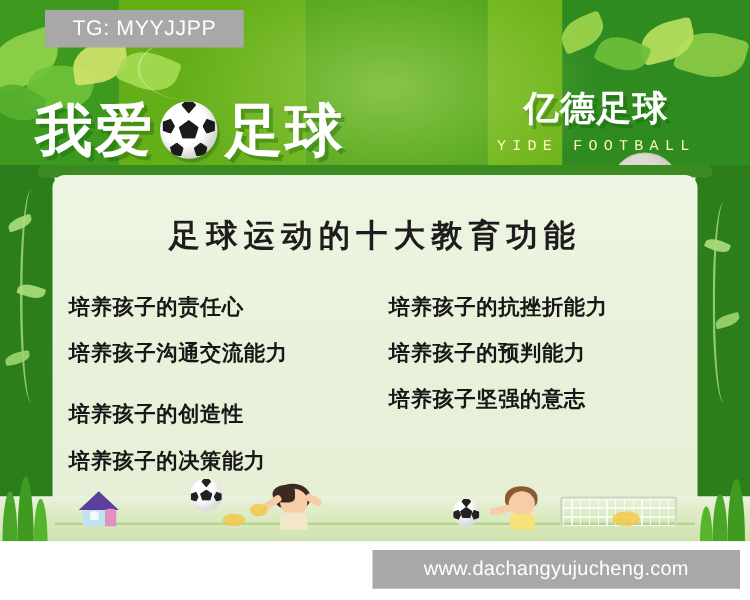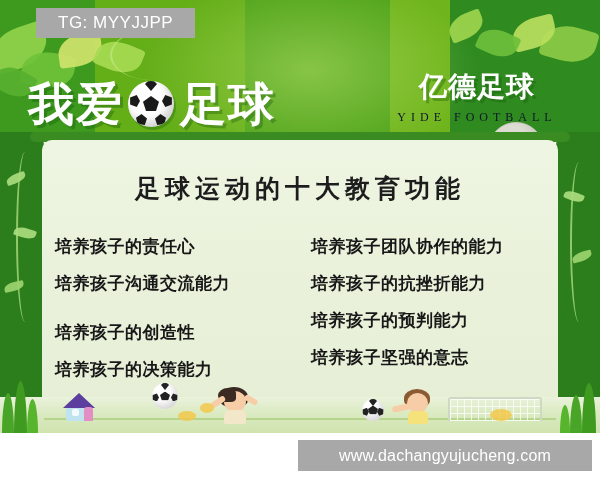--- a/index.html
+++ b/index.html
@@ -58,22 +58,22 @@
   .bi-bl{width:11px;height:11px;left:8px;top:33px;clip-path:polygon(50% 0,100% 40%,80% 100%,15% 90%,0 35%);}
   .bi-br{width:11px;height:11px;left:27px;top:33px;clip-path:polygon(50% 0,100% 35%,85% 90%,20% 100%,0 40%);}
 
   
   .title-right{position:absolute;right:18px;top:72px;width:210px;text-align:center;}
   .tr-main{
     font-size:28px;font-weight:bold;color:#ffffff;line-height:1.05;
     text-shadow:3px 3px 0 rgba(20,90,10,.35);letter-spacing:1px;white-space:nowrap;
   }
   .tr-sub{
-    font-size:12px;color:#0f172a;letter-spacing:5px;margin-top:9px;
-    font-family:Liberation Serif, serif;white-space:nowrap;
+    font-size:12px;color:#fef9c3;letter-spacing:5px;margin-top:9px;
+    font-family:Liberation Mono, monospace;white-space:nowrap;
   }
 
   
   .hdr-ball{position:absolute;border-radius:50%;}
   .hb-grey{
     width:54px;height:54px;right:56px;top:122px;background:#dcdcd2;
     box-shadow:inset -6px -7px 10px rgba(0,0,0,.13);
     border:1px solid #c9c9bd;
   }
   .hb-grey2{
@@ -251,21 +251,20 @@
   <div class="heading">足球运动的十大教育功能</div>
 
   <div class="list">
     <div class="col-left">
       <div class="list-item" style="margin-top:11px;">培养孩子的责任心</div>
       <div class="list-item" style="margin-top:11px;">培养孩子沟通交流能力</div>
       <div class="list-item" style="margin-top:23px;">培养孩子的创造性</div>
       <div class="list-item" style="margin-top:11px;">培养孩子的决策能力</div>
     </div>
     <div class="col-right">
-      <div class="list-item" style="margin-top:11px;">培养孩子团队协作的能力</div>
       <div class="list-item" style="margin-top:11px;">培养孩子的抗挫折能力</div>
       <div class="list-item" style="margin-top:11px;">培养孩子的预判能力</div>
       <div class="list-item" style="margin-top:11px;">培养孩子坚强的意志</div>
     </div>
   </div>
 
   <div class="ground">
     <div class="ground-line"></div>
   </div>
 

